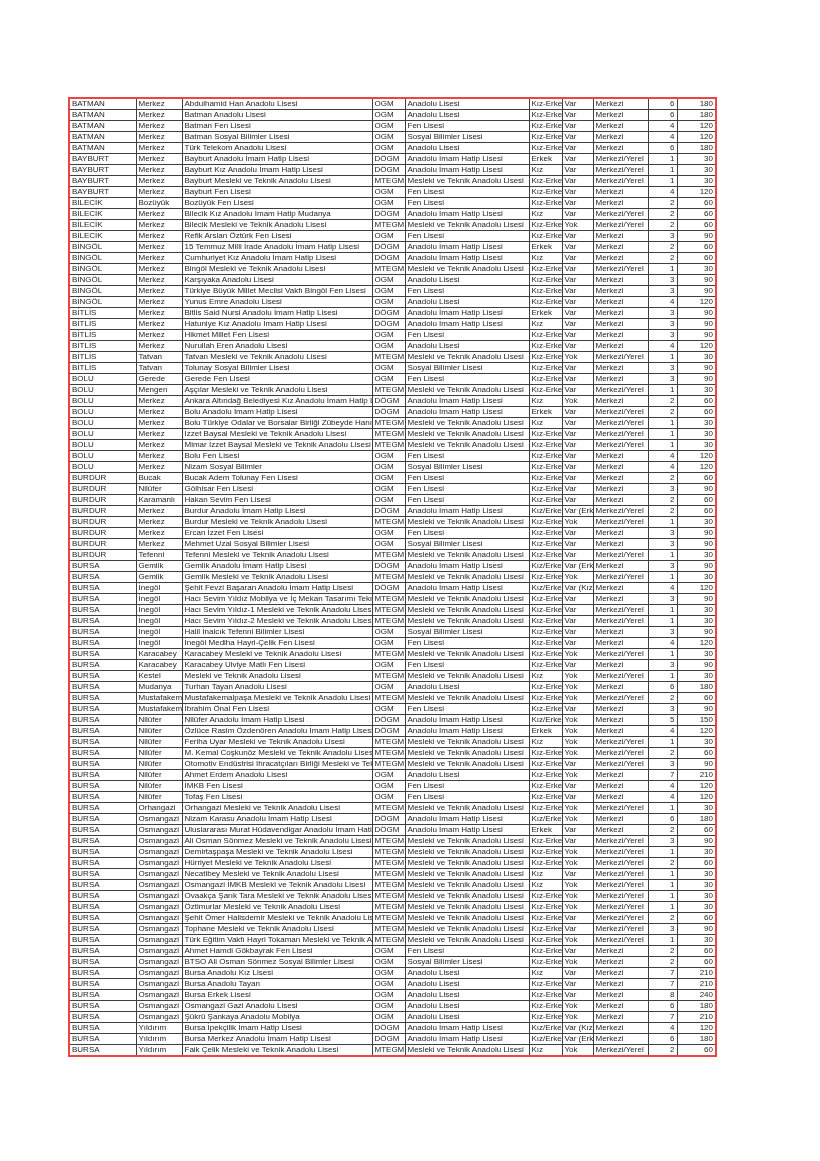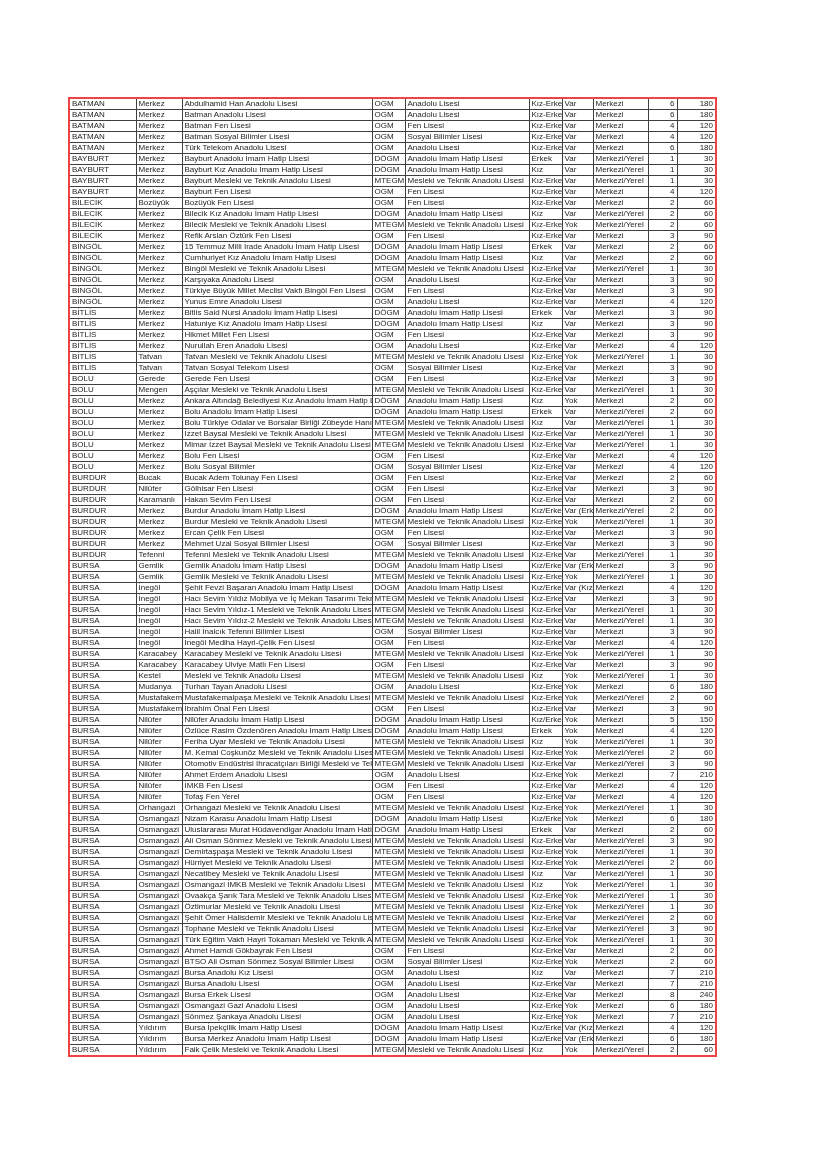--- a/index.html
+++ b/index.html
@@ -188,21 +188,21 @@
           <td>Fen Lisesi</td>
           <td>Kız-Erkek</td>
           <td>Var</td>
           <td>Merkezi</td>
           <td class="num">2</td>
           <td class="num">60</td>
         </tr>
         <tr>
           <td>BİLECİK</td>
           <td>Merkez</td>
-          <td>Bilecik Kız Anadolu İmam Hatip Lisesi</td>
+          <td>Bilecik Kız Anadolu İmam Hatip Mudanya</td>
           <td>DÖGM</td>
           <td>Anadolu İmam Hatip Lisesi</td>
           <td>Kız</td>
           <td>Var</td>
           <td>Merkezi/Yerel</td>
           <td class="num">2</td>
           <td class="num">60</td>
         </tr>
         <tr>
           <td>BİLECİK</td>
@@ -356,21 +356,21 @@
           <td>Mesleki ve Teknik Anadolu Lisesi</td>
           <td>Kız-Erkek</td>
           <td>Yok</td>
           <td>Merkezi/Yerel</td>
           <td class="num">1</td>
           <td class="num">30</td>
         </tr>
         <tr>
           <td>BİTLİS</td>
           <td>Tatvan</td>
-          <td>Tatvan Sosyal Telekom Lisesi</td>
+          <td>Tolunay Sosyal Bilimler Lisesi</td>
           <td>OGM</td>
           <td>Sosyal Bilimler Lisesi</td>
           <td>Kız-Erkek</td>
           <td>Var</td>
           <td>Merkezi</td>
           <td class="num">3</td>
           <td class="num">90</td>
         </tr>
         <tr>
           <td>BOLU</td>
@@ -464,21 +464,21 @@
           <td>Fen Lisesi</td>
           <td>Kız-Erkek</td>
           <td>Var</td>
           <td>Merkezi</td>
           <td class="num">4</td>
           <td class="num">120</td>
         </tr>
         <tr>
           <td>BOLU</td>
           <td>Merkez</td>
-          <td>Bolu Sosyal Bilimler</td>
+          <td>Nizam Sosyal Bilimler</td>
           <td>OGM</td>
           <td>Sosyal Bilimler Lisesi</td>
           <td>Kız-Erkek</td>
           <td>Var</td>
           <td>Merkezi</td>
           <td class="num">4</td>
           <td class="num">120</td>
         </tr>
         <tr>
           <td>BURDUR</td>
@@ -536,21 +536,21 @@
           <td>Mesleki ve Teknik Anadolu Lisesi</td>
           <td>Kız-Erkek</td>
           <td>Yok</td>
           <td>Merkezi/Yerel</td>
           <td class="num">1</td>
           <td class="num">30</td>
         </tr>
         <tr>
           <td>BURDUR</td>
           <td>Merkez</td>
-          <td>Ercan Çelik Fen Lisesi</td>
+          <td>Ercan İzzet Fen Lisesi</td>
           <td>OGM</td>
           <td>Fen Lisesi</td>
           <td>Kız-Erkek</td>
           <td>Var</td>
           <td>Merkezi</td>
           <td class="num">3</td>
           <td class="num">90</td>
         </tr>
         <tr>
           <td>BURDUR</td>
@@ -824,21 +824,21 @@
           <td>Fen Lisesi</td>
           <td>Kız-Erkek</td>
           <td>Var</td>
           <td>Merkezi</td>
           <td class="num">4</td>
           <td class="num">120</td>
         </tr>
         <tr>
           <td>BURSA</td>
           <td>Nilüfer</td>
-          <td>Tofaş Fen Yerel</td>
+          <td>Tofaş Fen Lisesi</td>
           <td>OGM</td>
           <td>Fen Lisesi</td>
           <td>Kız-Erkek</td>
           <td>Var</td>
           <td>Merkezi</td>
           <td class="num">4</td>
           <td class="num">120</td>
         </tr>
         <tr>
           <td>BURSA</td>
@@ -1028,21 +1028,21 @@
           <td>Anadolu Lisesi</td>
           <td>Kız</td>
           <td>Var</td>
           <td>Merkezi</td>
           <td class="num">7</td>
           <td class="num">210</td>
         </tr>
         <tr>
           <td>BURSA</td>
           <td>Osmangazi</td>
-          <td>Bursa Anadolu Lisesi</td>
+          <td>Bursa Anadolu Tayan</td>
           <td>OGM</td>
           <td>Anadolu Lisesi</td>
           <td>Kız-Erkek</td>
           <td>Var</td>
           <td>Merkezi</td>
           <td class="num">7</td>
           <td class="num">210</td>
         </tr>
         <tr>
           <td>BURSA</td>
@@ -1064,21 +1064,21 @@
           <td>Anadolu Lisesi</td>
           <td>Kız-Erkek</td>
           <td>Yok</td>
           <td>Merkezi</td>
           <td class="num">6</td>
           <td class="num">180</td>
         </tr>
         <tr>
           <td>BURSA</td>
           <td>Osmangazi</td>
-          <td>Sönmez Şankaya Anadolu Lisesi</td>
+          <td>Şükrü Şankaya Anadolu Mobilya</td>
           <td>OGM</td>
           <td>Anadolu Lisesi</td>
           <td>Kız-Erkek</td>
           <td>Yok</td>
           <td>Merkezi</td>
           <td class="num">7</td>
           <td class="num">210</td>
         </tr>
         <tr>
           <td>BURSA</td>

